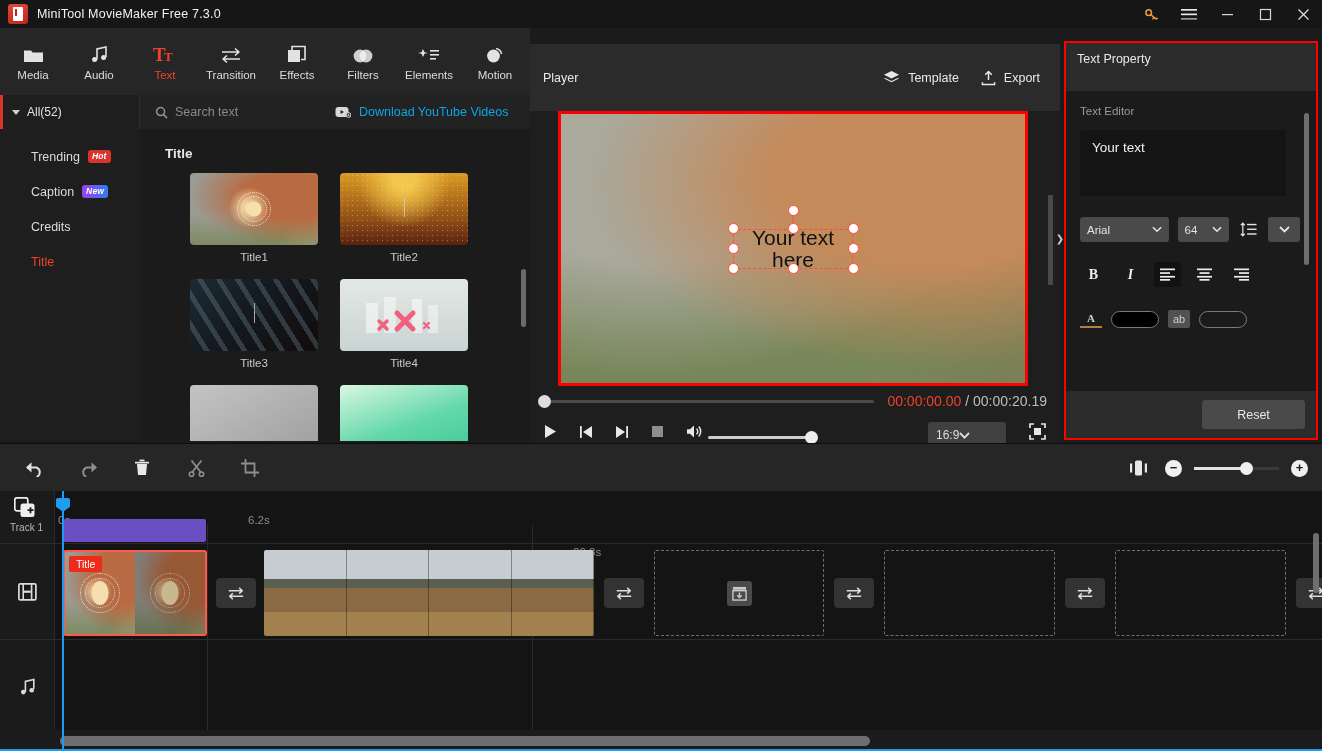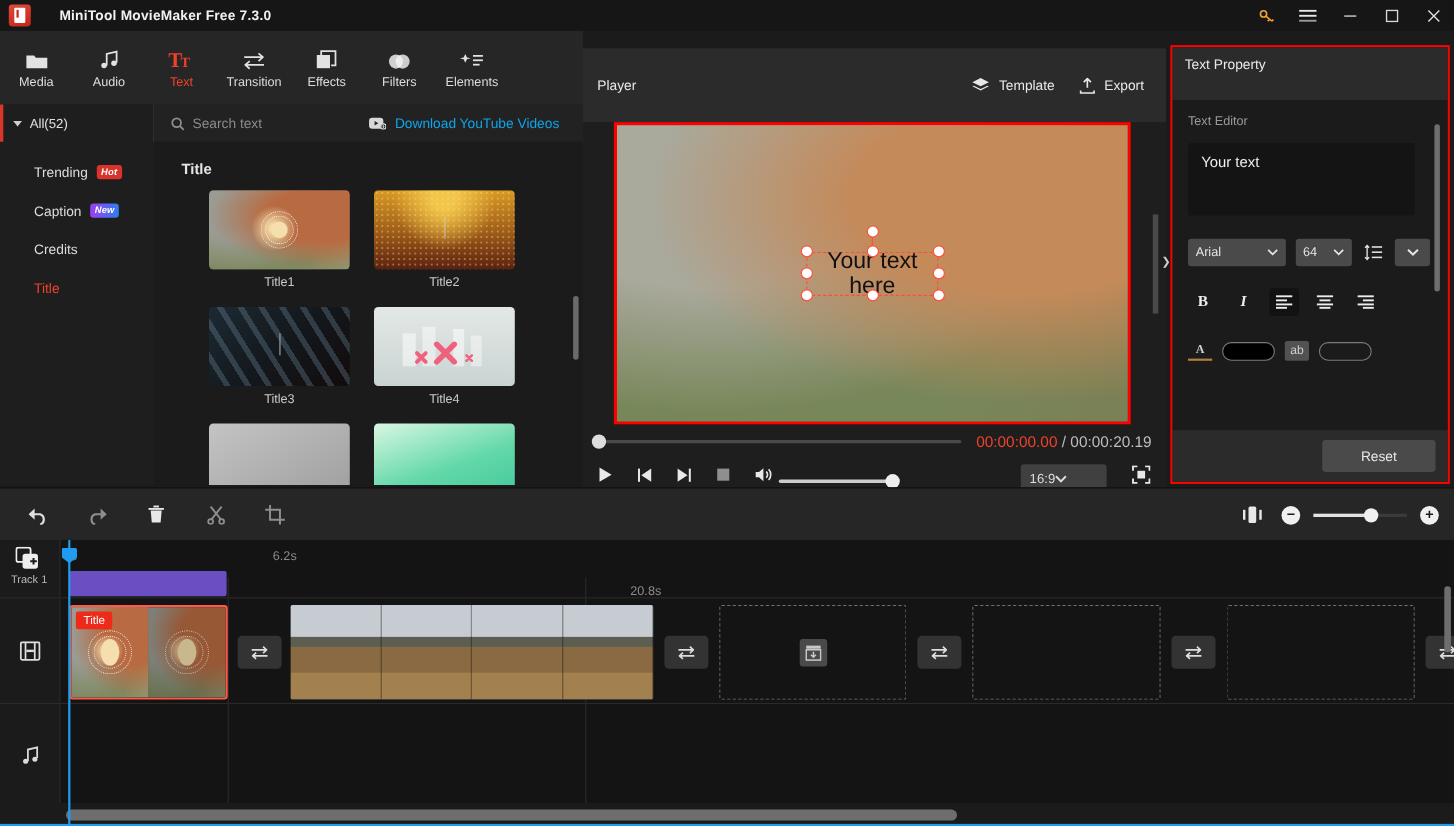--- a/index.html
+++ b/index.html
@@ -9,21 +9,21 @@
 
   
   .titlebar { position:absolute; left:0; top:0; width:1322px; height:28px;
     background:#161616; display:flex; align-items:center; }
   .logo { width:20px; height:20px; margin-left:8px; border-radius:3px;
     background:linear-gradient(160deg,#e24b3a,#c2241a); position:relative; flex:0 0 auto; }
   .logo:after { content:""; position:absolute; left:5px; top:3px; width:10px; height:14px;
     background:#fff; border-radius:1px; }
   .logo:before { content:""; position:absolute; left:7px; top:5px; width:2px; height:7px;
     background:#c2241a; z-index:2; }
-  .apptitle { margin-left:26px; font-size:12.5px; font-weight:bold; color:#f2f2f2; letter-spacing:.2px; }
+  .apptitle { margin-left:9px; font-size:12.5px; font-weight:normal; color:#f2f2f2; letter-spacing:.2px; }
   .tb-right { margin-left:auto; display:flex; align-items:center; height:28px; }
   .tb-btn { width:38px; height:28px; display:flex; align-items:center; justify-content:center;
     color:#d0d0d0; }
 
   
   .ribbon { position:absolute; left:0; top:28px; width:530px; height:67px; background:#262626;
     display:flex; align-items:center; }
   .ribbon-item { width:66px; height:67px; display:flex; flex-direction:column;
     align-items:center; justify-content:center; gap:5px; cursor:pointer; }
   .ribbon-item .ri-ico { height:22px; display:flex; align-items:flex-end; color:#e2e2e2; }
@@ -176,21 +176,21 @@
     line-height:0; cursor:pointer; }
 
   .tlwrap { position:absolute; left:0; top:491px; width:1322px; height:260px; background:#141414; }
   .trackhead { position:absolute; left:0; top:0; width:55px; height:243px; background:#1b1b1b;
     border-right:1px solid #2a2a2a; }
   .addtrk { position:absolute; left:14px; top:6px; color:#eee; cursor:pointer; }
   .throw { position:absolute; left:0; width:55px; border-bottom:1px solid #2a2a2a;
     display:flex; align-items:center; justify-content:center; color:#dcdcdc; }
   .thlabel { position:absolute; left:10px; top:-3px; font-size:10px; color:#b9b9b9; }
   .ruler { position:absolute; left:55px; top:0; right:0; height:34px; }
-  .rtick { position:absolute; top:9px; font-size:11.5px; color:#8b8b8b; }
+  .rtick { position:absolute; top:23px; font-size:11.5px; color:#8b8b8b; }
   .rline { position:absolute; top:34px; width:1px; height:209px; background:#2b2b2b; }
   .playhead { position:absolute; left:62px; top:0; width:2px; height:260px; background:#1f9cf0; z-index:9; }
   .phcap { position:absolute; left:-6px; top:7px; width:14px; height:14px; background:#1f9cf0;
     border-radius:2px 2px 0 0; clip-path:polygon(0 0,100% 0,100% 62%,50% 100%,0 62%); }
 
   .trackrow { position:absolute; left:55px; right:0; border-bottom:1px solid #2a2a2a; }
   .clip-purple { position:absolute; left:8px; top:6px; width:143px; height:23px;
     background:#6a4fc2; border-radius:2px; }
   .clip-title { position:absolute; left:8px; top:6px; width:144px; height:86px;
     border:2px solid #fe5a47; border-radius:3px; overflow:hidden; display:flex; }
@@ -311,20 +311,29 @@
       <span class="ri-ico">
         <svg width="22" height="16" viewBox="0 0 22 16">
             <path d="M5 1l1.5 3.2L10 5 6.5 5.8 5 9 3.5 5.8 0 5l3.5-.8z" fill="#e2e2e2"></path>
             <rect x="12" y="2" width="9" height="1.6" fill="#e2e2e2"></rect>
             <rect x="12" y="6" width="9" height="1.6" fill="#e2e2e2"></rect>
             <rect x="12" y="10" width="6" height="1.6" fill="#e2e2e2"></rect>
           </svg>
         </span>
       <span class="ri-lb">Elements</span>
     </div>
+    <div class="ribbon-item">
+      <span class="ri-ico">
+        <svg width="20" height="19" viewBox="0 0 20 19">
+            <circle cx="8.5" cy="11" r="6.4" fill="#e2e2e2"></circle>
+            <path d="M11 3.4A7 7 0 0 1 16.6 9" stroke="#e2e2e2" stroke-width="1.5" fill="none"></path>
+          </svg>
+        </span>
+      <span class="ri-lb">Motion</span>
+    </div>
   </div>
 
   <div class="filterbar">
     <div class="allbox">
       <span class="caret-d"></span>
       <span>All(52)</span>
     </div>
     <div class="searchwrap">
       <svg width="13" height="13" viewBox="0 0 14 14">
         <circle cx="6" cy="6" r="4.3" fill="none" stroke="#8f8f8f" stroke-width="1.7"></circle>

